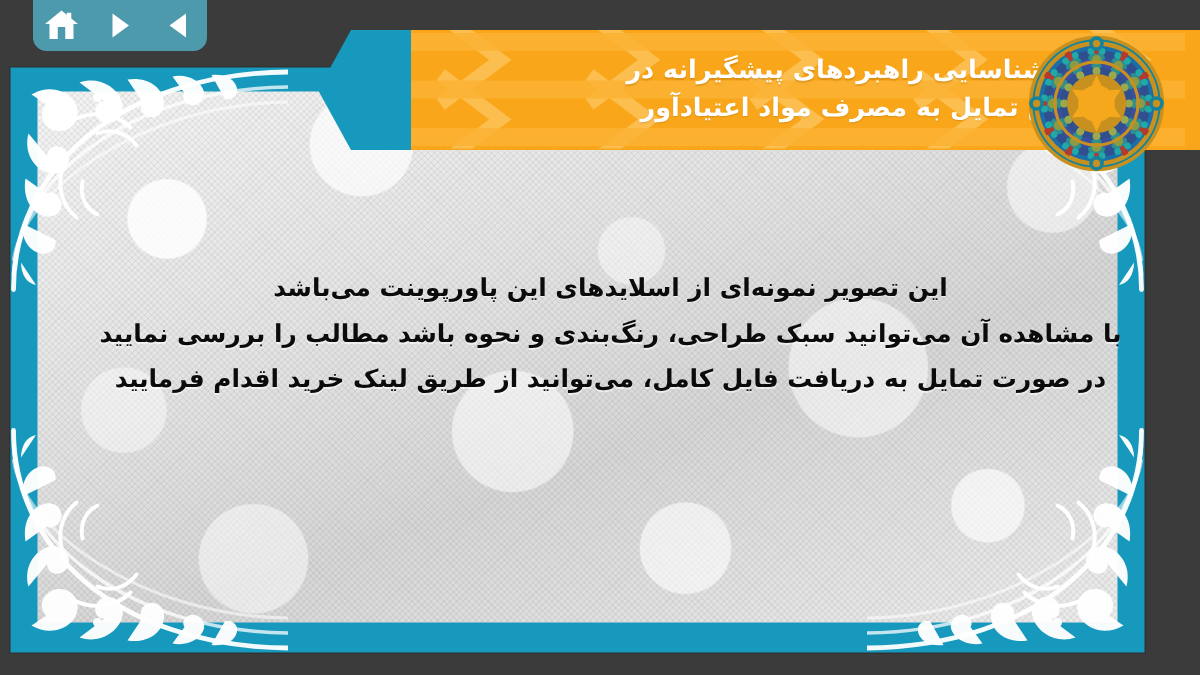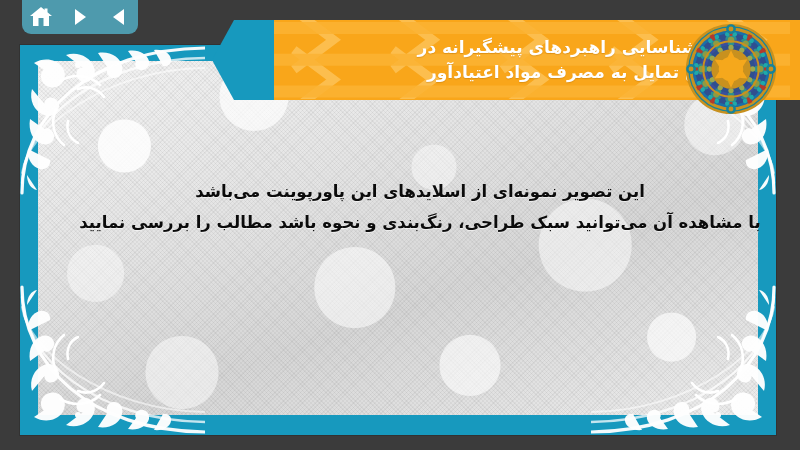--- a/index.html
+++ b/index.html
@@ -19,21 +19,21 @@
     position:absolute;left:22px;top:-8px;width:116px;height:42px;
     background:#4e9aad;border-radius:9px;
     display:flex;align-items:flex-end;justify-content:space-around;
     padding-bottom:4px;box-sizing:border-box;
   }
   .nav-btn{width:30px;height:26px;display:flex;align-items:center;justify-content:center;cursor:pointer;}
   .nav-btn svg{display:block;}
 
   
   .slide{
-    position:absolute;left:20px;top:45px;width:756px;height:390px;
+    position:absolute;left:7px;top:45px;width:756px;height:390px;
     background:#1799be;overflow:hidden;
     box-shadow:0 0 0 1px rgba(0,0,0,.15);
   }
   
   .slide-inner{
     position:absolute;left:18px;top:16px;right:18px;bottom:20px;
     background:
       radial-gradient(circle at 12% 24%, rgba(255,255,255,.85) 0 26px, rgba(255,255,255,0) 27px),
       radial-gradient(circle at 30% 10%, rgba(255,255,255,.7) 0 34px, rgba(255,255,255,0) 35px),
       radial-gradient(circle at 44% 64%, rgba(255,255,255,.55) 0 40px, rgba(255,255,255,0) 41px),
@@ -239,20 +239,21 @@
         <path d="M40 36 c14-8 30-6 40 4"></path>
         <path d="M36 64 c-6 14-2 28 8 36"></path>
         <path d="M58 44 c10-4 20 0 26 8"></path>
         <path d="M48 76 c-2 10 2 18 10 22"></path>
       </g>
     </svg>
 
     <div class="body-text">
       <div class="body-line">این تصویر نمونه‌ای از اسلایدهای این پاورپوینت می‌باشد</div>
       <div class="body-line">با مشاهده آن می‌توانید سبک طراحی، رنگ‌بندی و نحوه باشد مطالب را بررسی نمایید</div>
+      <div class="body-line">در صورت تمایل به دریافت فایل کامل، می‌توانید از طریق لینک خرید اقدام فرمایید</div>
     </div>
 
   </div>
 
   <div class="title-wrap">
     <svg class="banner-arrow" viewBox="0 0 70 80" preserveAspectRatio="none">
       <path d="M70 0 L22 0 L0 40 L22 80 L70 80 Z" fill="#1799be"></path>
     </svg>
     <div class="banner-body">
       <svg class="banner-chevrons" viewBox="0 0 530 80" preserveAspectRatio="none">

